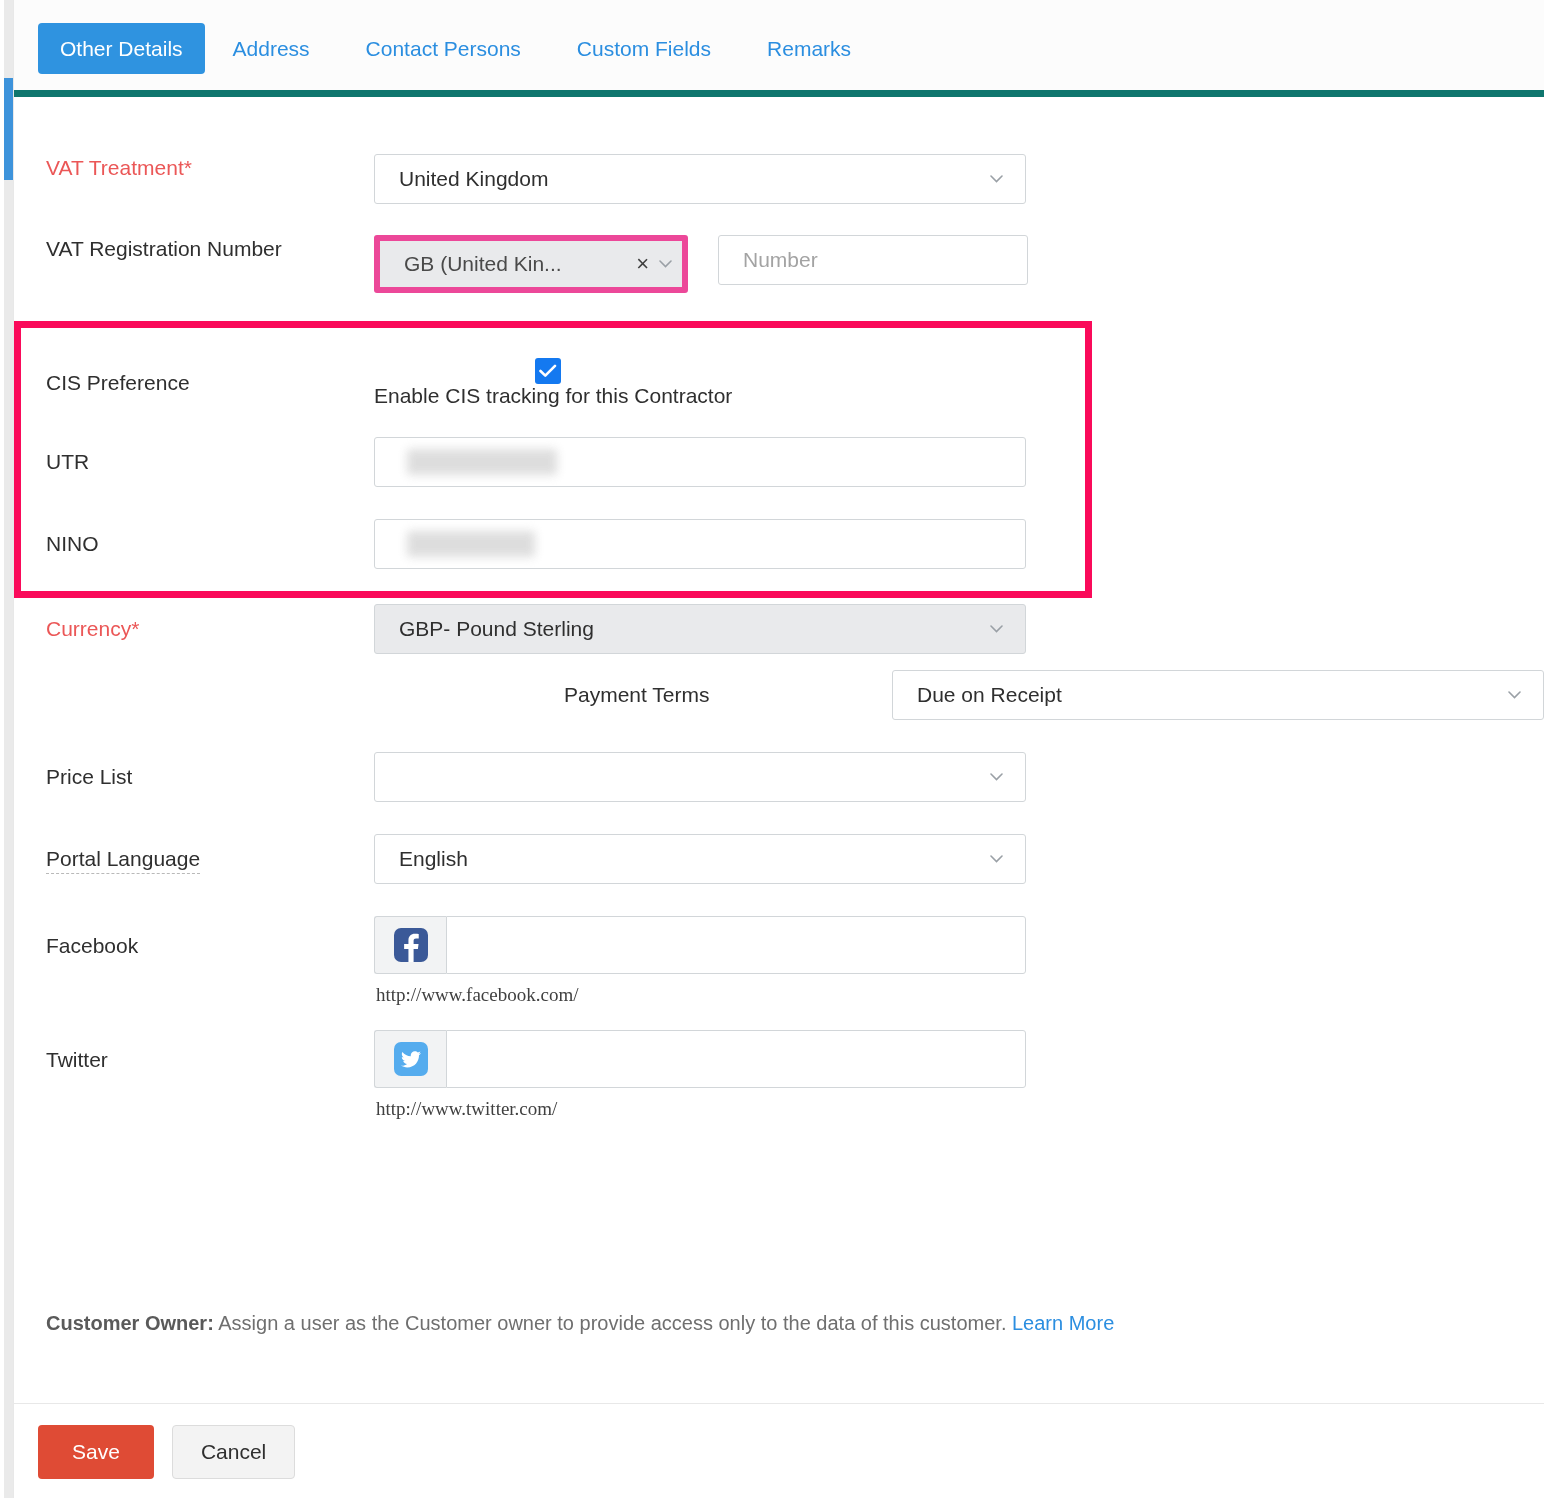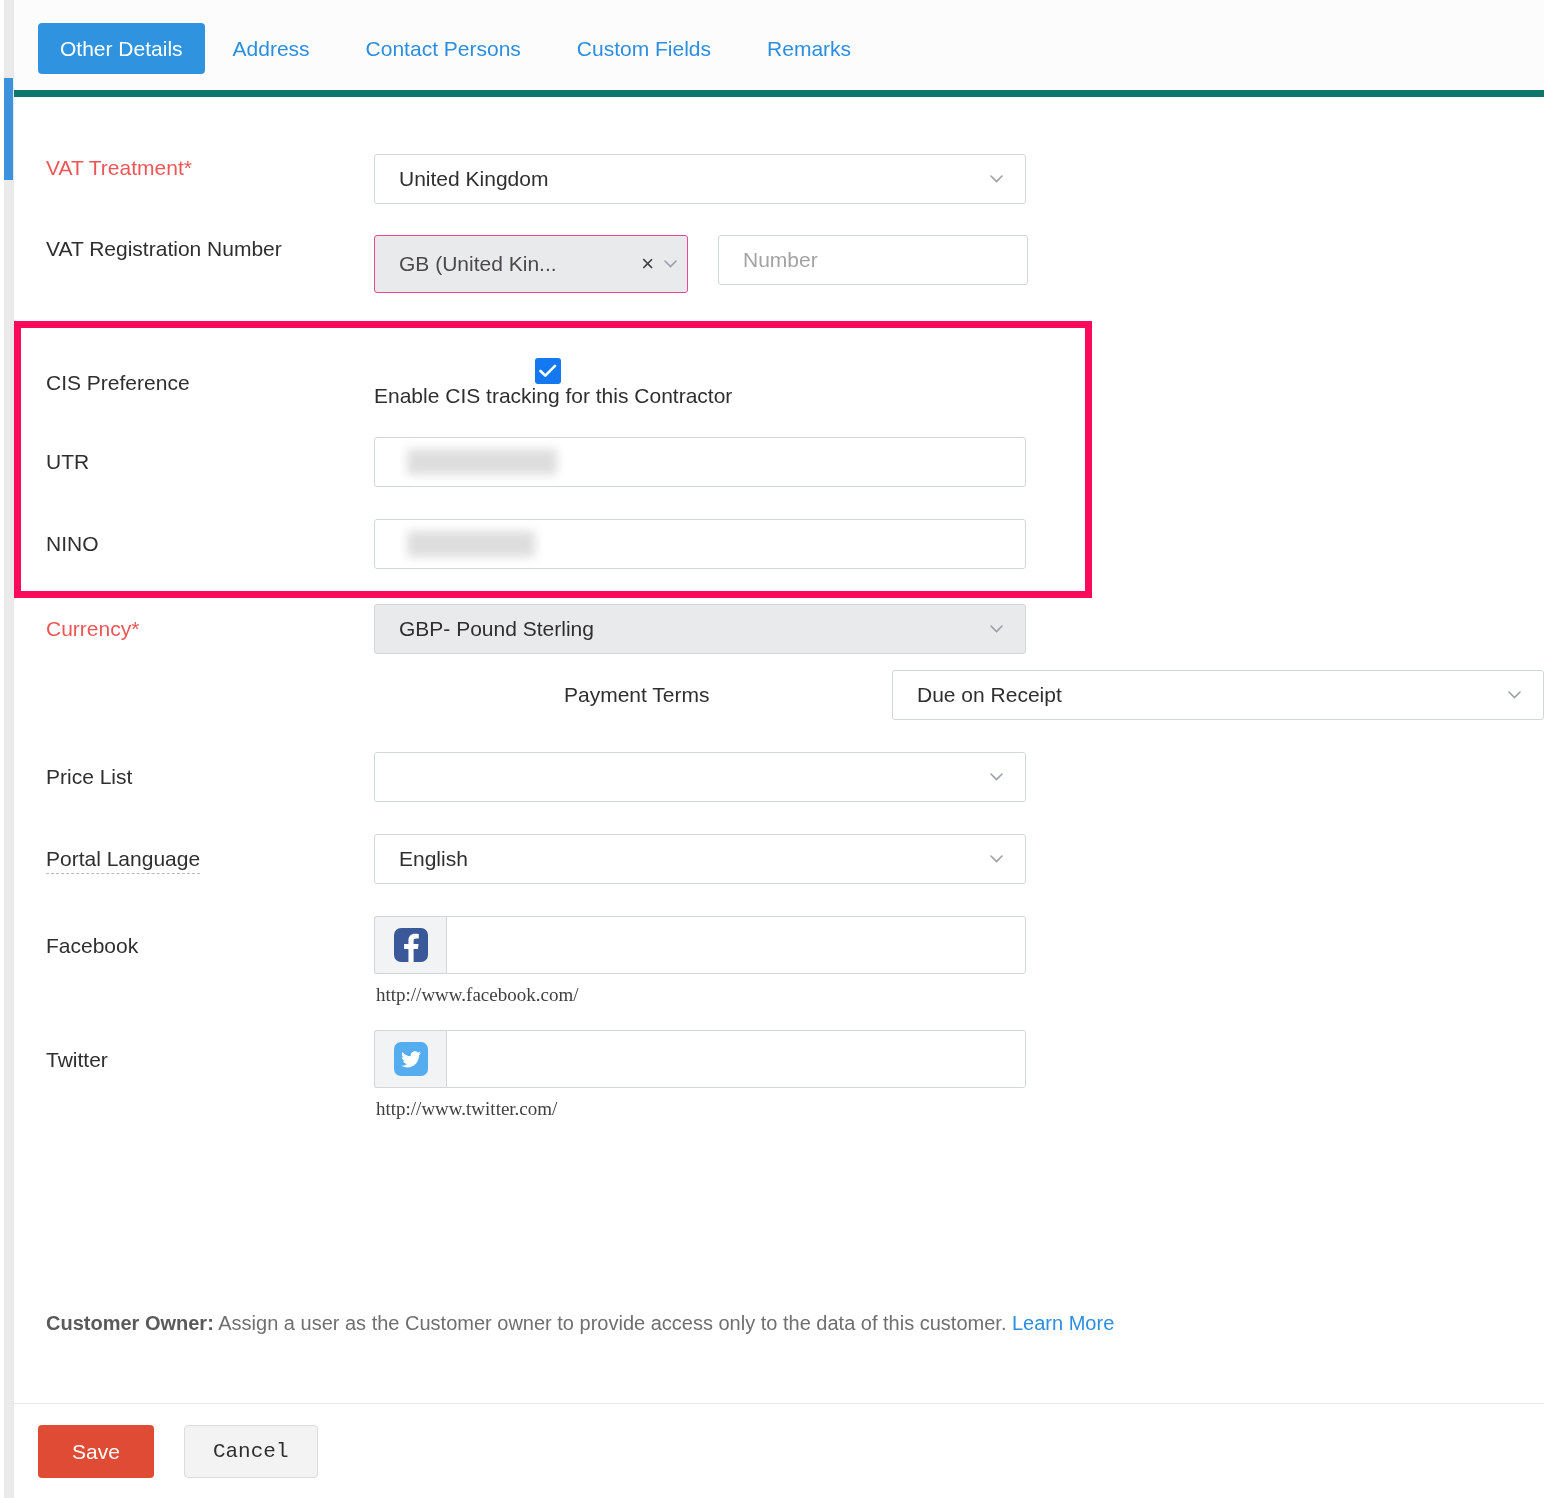--- a/index.html
+++ b/index.html
@@ -113,21 +113,21 @@
     margin-top: -4px;
     width: 13px; height: 8px;
   }
   .w650 { width: 652px; }
   .ph { color: #a3a3a3; }
 
   
   .chip {
     width: 314px; height: 58px;
     background: #e9eaec;
-    border: 1px solid #ec4899;
+    border: 6px solid #ec4899;
     border-radius: 3px;
     display: flex;
     align-items: center;
     padding: 0 10px 0 24px;
     font-size: 21px;
     color: #4a4a4a;
     position: relative;
   }
   .chip .chip-x {
     margin-left: auto;
@@ -185,41 +185,41 @@
   .footer-sep {
     position: absolute;
     left: 14px; top: 1403px;
     width: 1530px; height: 1px;
     background: #e8e8e8;
   }
   .actions {
     position: absolute;
     left: 14px; top: 1425px;
     padding-left: 24px;
-    display: flex; gap: 30px;
+    display: flex; gap: 18px;
   }
   .btn-save {
     background: #df4b35;
     color: #fff;
     border: none;
     border-radius: 4px;
     font-size: 21px;
     padding: 14px 34px;
     cursor: pointer;
     font-family: "Liberation Sans", sans-serif;
   }
   .btn-cancel {
     background: #f3f3f3;
     color: #2f2f2f;
     border: 1px solid #dcdcdc;
     border-radius: 4px;
     font-size: 21px;
     padding: 14px 28px;
     cursor: pointer;
-    font-family: Liberation Mono, monospace;
+    font-family: Liberation Sans, sans-serif;
   }
 
   .cbx {
     width: 26px; height: 26px;
     background: #1479f0;
     border-radius: 3px;
     display: inline-flex;
     align-items: center; justify-content: center;
     vertical-align: middle;
     margin-right: 10px;

